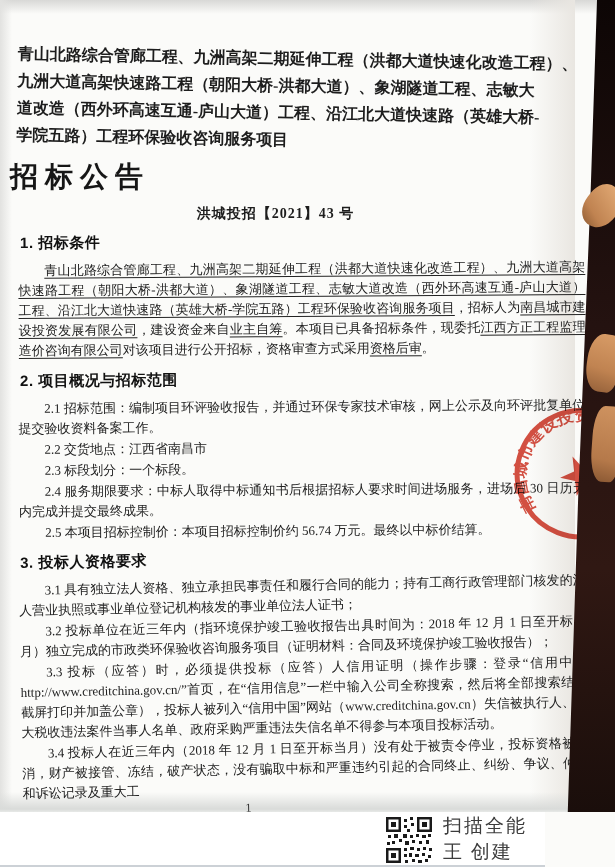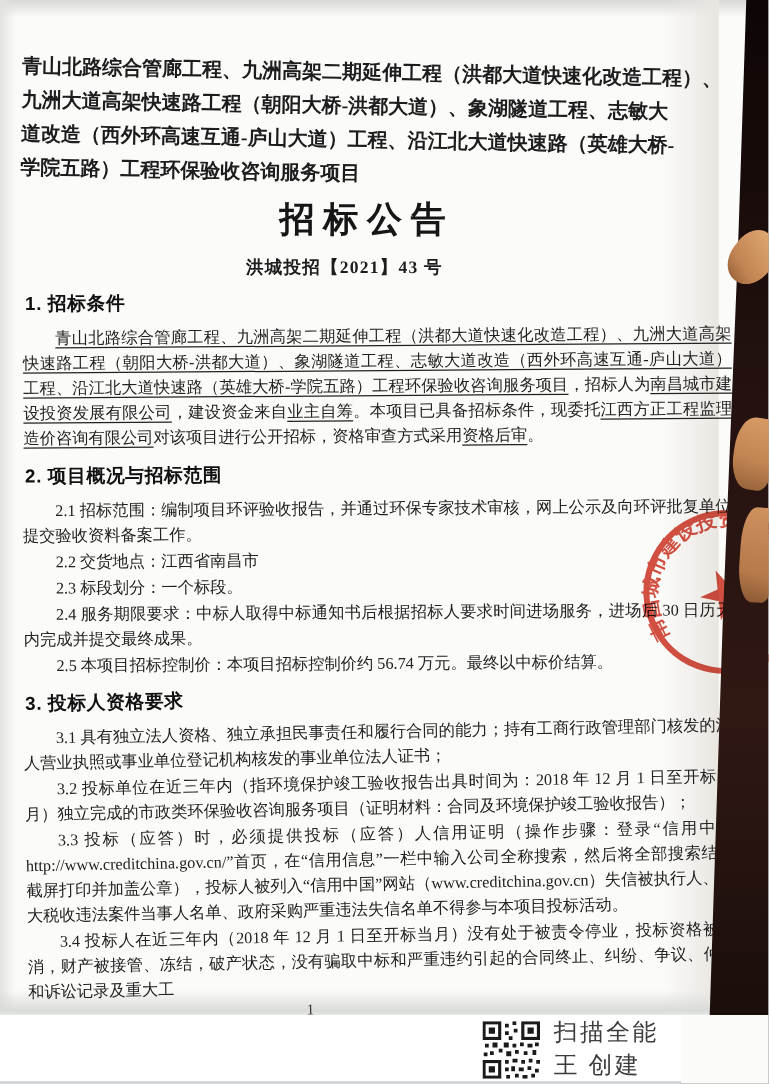--- a/index.html
+++ b/index.html
@@ -19,21 +19,21 @@
   .edge-bottom{position:absolute;left:0;top:792px;width:100%;height:20px;
     background:linear-gradient(180deg,rgba(251,251,249,0) 0%,#d9dbd9 85%,#e7e9e7 100%);z-index:1;}
 
   .content{position:absolute;left:0;top:0;width:615px;padding:40px 30px 0 18px;
     box-sizing:border-box;z-index:2;}
 
   .doc-title{font-weight:bold;font-size:16px;line-height:27px;color:#1d1d1d;
     transform:rotate(1.05deg);transform-origin:0 0;}
   .doc-title div{white-space:nowrap;}
 
-  h1.ann{margin:12px 0 0 0;text-align:center;font-size:28px;line-height:34px;
+  h1.ann{margin:12px 0 0 0;text-align:left;font-size:28px;line-height:34px;
     font-weight:bold;letter-spacing:7px;color:#161616;transform:translateX(-8px);}
   .doc-no{margin-top:11px;text-align:center;font-size:14px;font-weight:bold;
     color:#1d1d1d;transform:translateX(-26px);letter-spacing:1px;}
 
   .sec{transform-origin:0 0;}
   .sec1,.sec2{transform:rotate(-0.4deg);}
   .sec3{transform:rotate(-1.1deg);}
   .sec h2{margin:11px 0 8px 2px;font-family:"Liberation Sans","DejaVu Sans",sans-serif;
     font-size:15px;font-weight:bold;color:#111;letter-spacing:0.5px;}
   .sec p{margin:0 0 1px 0;font-size:13px;line-height:20px;text-align:justify;

